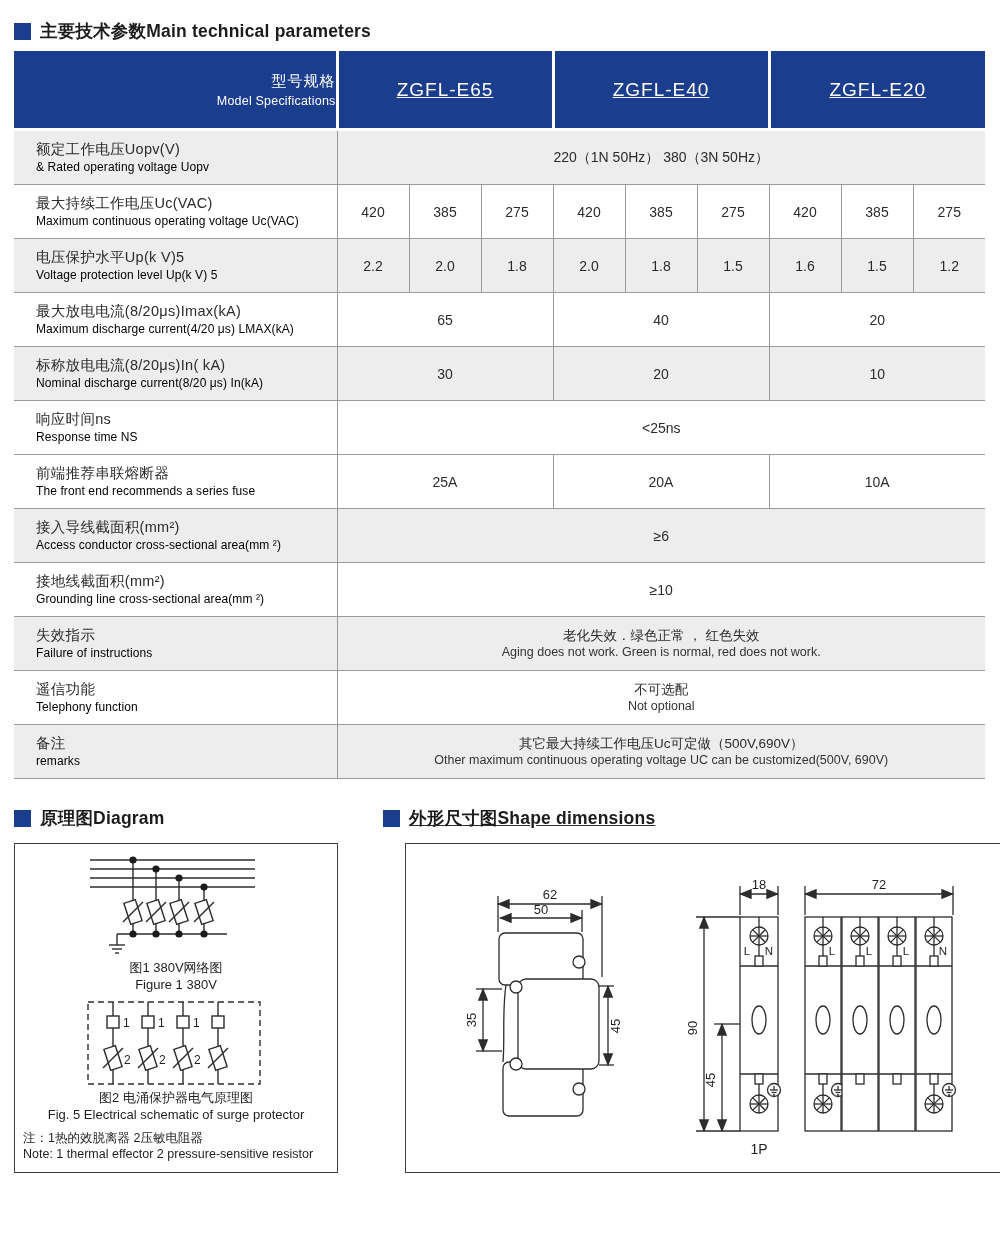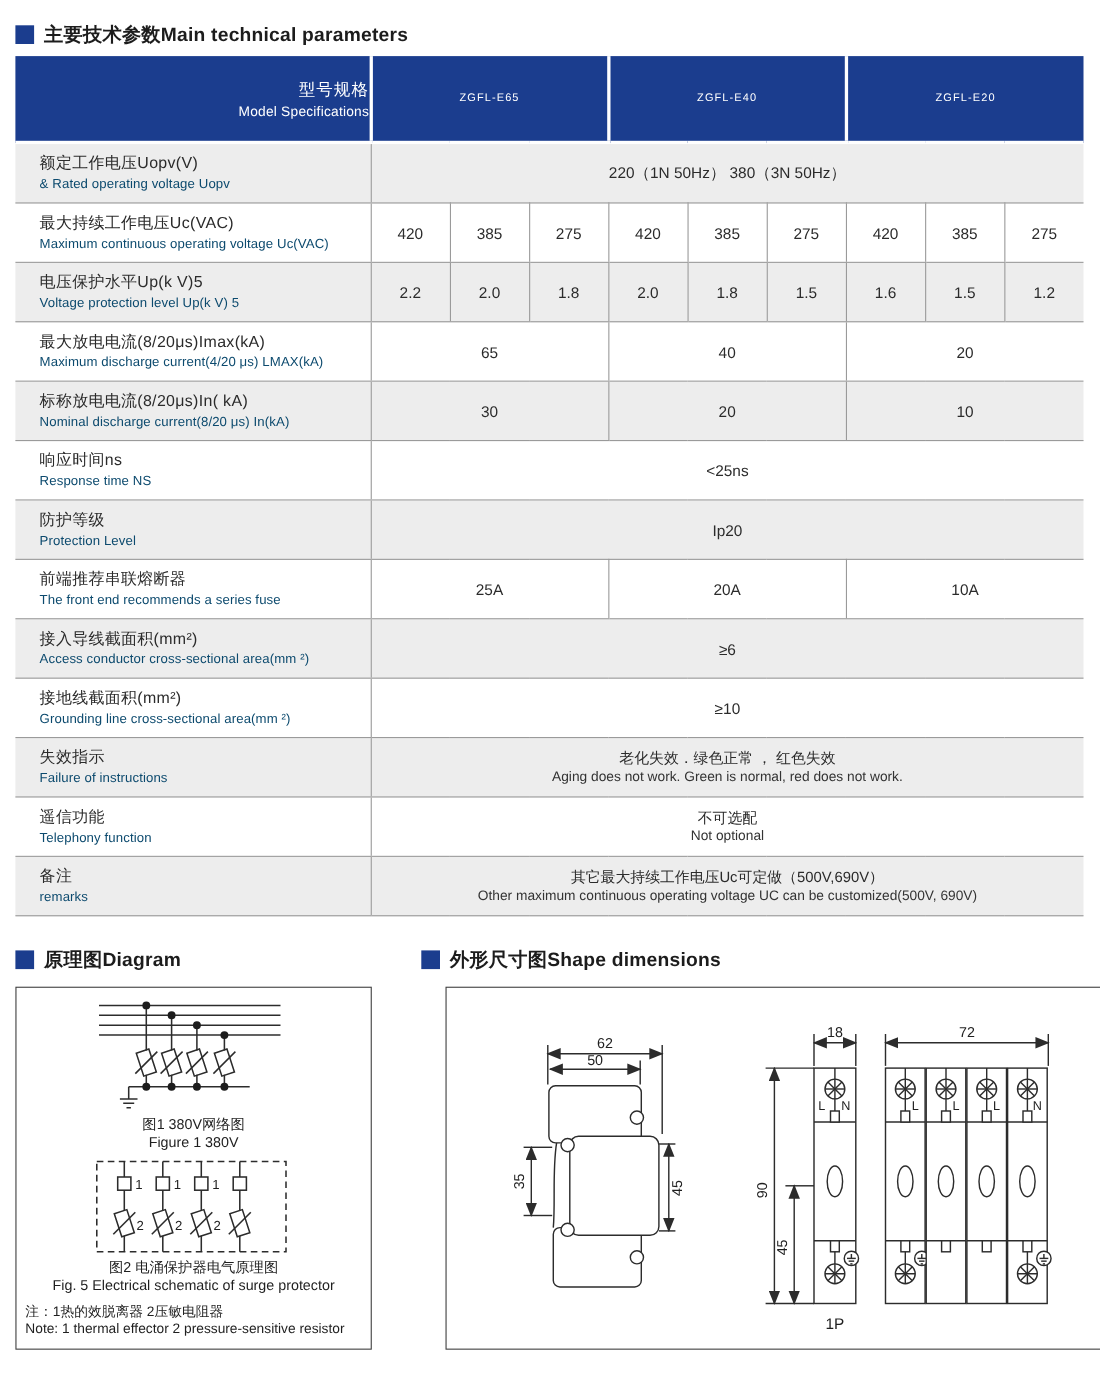--- a/index.html
+++ b/index.html
@@ -19,39 +19,39 @@
   .t-main { padding-top:5px; height:28px; }
 
   
   table.params {
     border-collapse:collapse; table-layout:fixed; width:971px; margin-top:6px;
   }
   table.params th, table.params td { padding:0; vertical-align:middle; }
   thead th {
     background:#1b3d8e; color:#fff; height:77px; font-weight:400;
   }
-  thead th.model { font-size:10px; letter-spacing:1px; border-left:3px solid #fff; }
+  thead th.model { font-size:19px; letter-spacing:1px; border-left:3px solid #fff;text-decoration:underline; }
   thead th { border-bottom:3px solid #fff; }
   thead th.lbl { text-align:right; }
   thead .h-cn { font-size:15px; letter-spacing:1px; padding-left:34px; }
   thead .h-en { font-size:12.5px; padding-left:34px; margin-top:3px; letter-spacing:0.2px; }
 
   tbody td { border-bottom:1px solid #9a9a9a; height:53px; }
   tbody tr.alt td { background:#ededed; }
   tbody td.v { border-left:1px solid #9a9a9a; text-align:center; font-size:14px; color:#2b2b2b; }
   tbody td.lbl { text-align:left; }
   .r-cn { font-size:14.5px; color:#2b2b2b; padding-left:22px; line-height:1.25; letter-spacing:0.3px; }
-  .r-en { font-size:12px; color:#0c4a6e; padding-left:22px; line-height:1.25; margin-top:2px; letter-spacing:0.1px; }
+  .r-en { font-size:12px; color:#000000; padding-left:22px; line-height:1.25; margin-top:2px; letter-spacing:0.1px; }
   .v2-cn { font-size:13.5px; line-height:1.3; }
   .v2-en { font-size:12.5px; line-height:1.3; color:#333; }
 
   
   .bottom { display:flex; margin-top:27px; padding:0 14px; }
   .col-left { width:324px; margin-right:45px; }
-  .col-right { width:602px; }
+  .col-right { width:602px;text-decoration:underline; }
   .box {
     border:1.5px solid #3f3f3f; background:#fff; box-sizing:border-box;
   }
   .diagram-box { width:324px; height:330px; margin-top:13px; padding-top:4px; }
   .shape-box { width:700px; height:330px; margin-top:13px; margin-left:22px;padding-left:36px; }
   .cap { text-align:center; font-size:13px; color:#1f1f1f; line-height:1.3; }
   .cap .en { font-size:13px; }
   .note { font-size:12.5px; color:#1f1f1f; line-height:1.35; margin:6px 0 0 8px; }
   svg { display:block; }
   svg text { font-family:"Liberation Sans","DejaVu Sans",sans-serif; fill:#1f1f1f; }
@@ -146,27 +146,20 @@
           <td class="v" colspan="3">30</td>
           <td class="v" colspan="3">20</td>
           <td class="v" colspan="3">10</td>
         </tr>
         <tr>
           <td class="lbl">
             <div class="r-cn">响应时间ns</div>
             <div class="r-en">Response time NS</div>
           </td>
           <td class="v" colspan="9">&lt;25ns</td>
-        </tr>
-        <tr class="alt">
-          <td class="lbl">
-            <div class="r-cn">防护等级</div>
-            <div class="r-en">Protection Level</div>
-          </td>
-          <td class="v" colspan="9">Ip20</td>
         </tr>
         <tr>
           <td class="lbl">
             <div class="r-cn">前端推荐串联熔断器</div>
             <div class="r-en">The front end recommends a series fuse</div>
           </td>
           <td class="v" colspan="3">25A</td>
           <td class="v" colspan="3">20A</td>
           <td class="v" colspan="3">10A</td>
         </tr>

